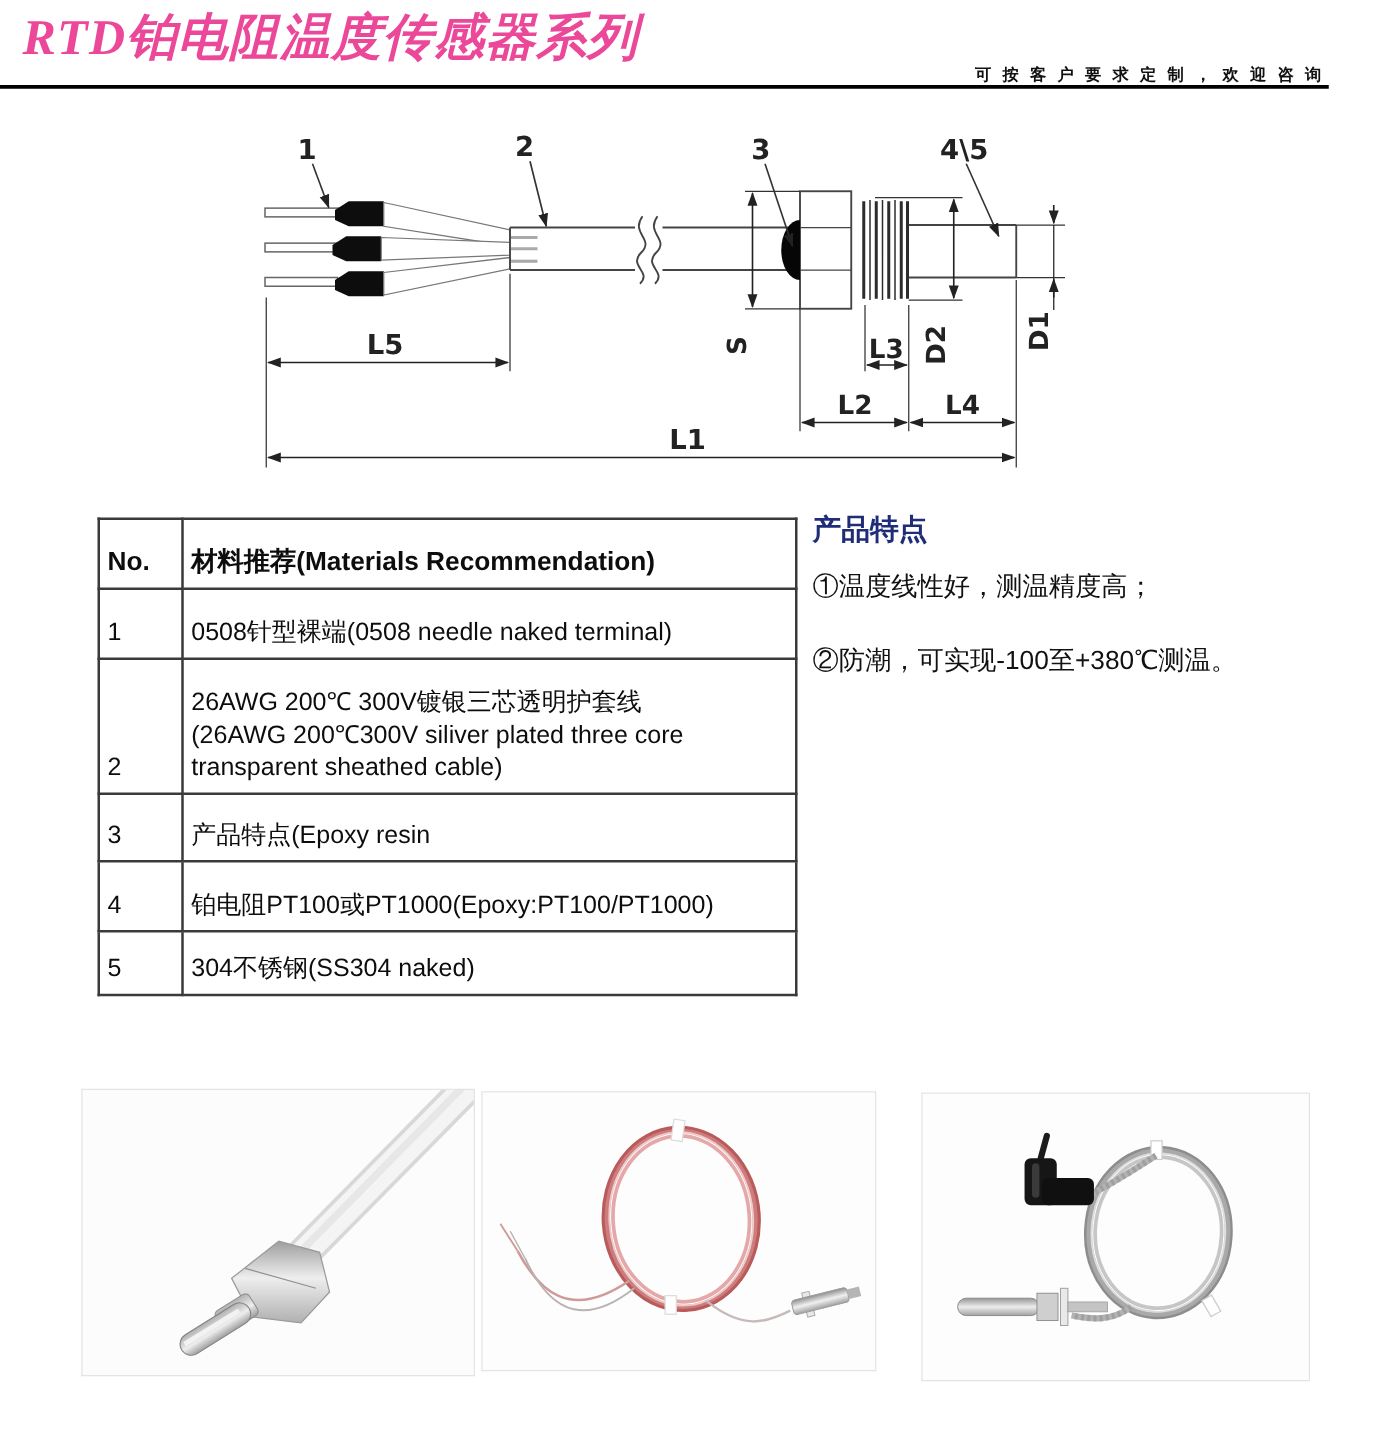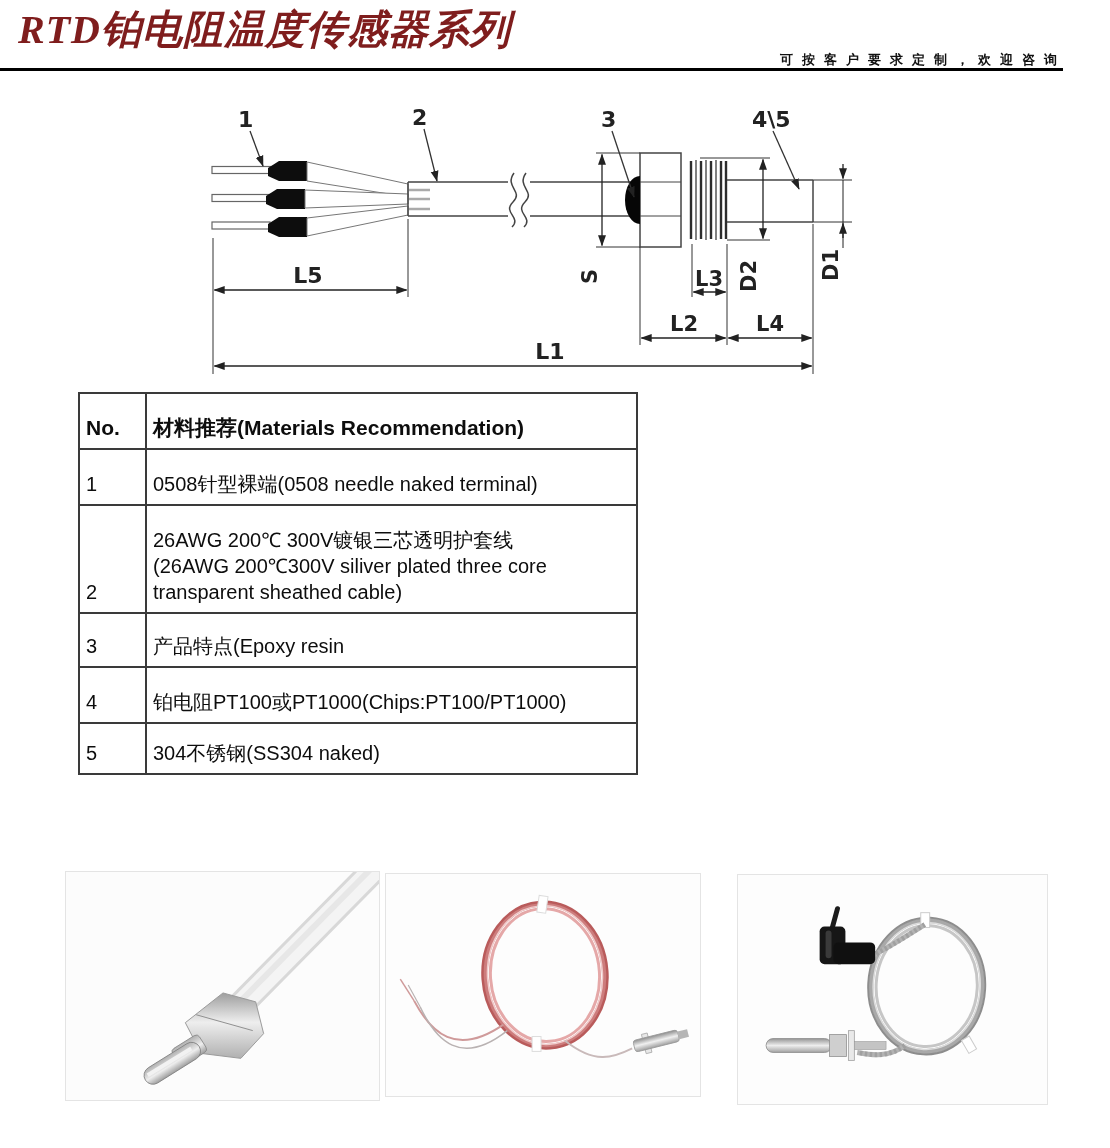--- a/index.html
+++ b/index.html
@@ -9,37 +9,37 @@
     background:#ffffff;
     font-family:"Liberation Sans", sans-serif;
     color:#1a1a1a;
     overflow:hidden;
   }
   
   .page-title{
     position:absolute;left:18px;top:2px;margin:0;
     font-family:"Liberation Serif", serif;
     font-style:italic;font-weight:bold;
-    font-size:40px;letter-spacing:1px;color:#7f1d1d;
+    font-size:40px;letter-spacing:1px;color:#ec4899;
   }
   .tagline{
     position:absolute;right:44px;top:51px;
     font-size:13px;font-weight:bold;letter-spacing:9px;
     color:#111;white-space:nowrap;text-align:center;
   }
   .header-rule{
     position:absolute;left:0;top:68px;width:1063px;height:3px;
     background:#000;
   }
   
   .diagram{position:absolute;left:140px;top:90px;width:740px;height:310px;}
   .diagram text{font-family:"DejaVu Sans", sans-serif;font-weight:bold;fill:#222;}
   
   .materials-table{
-    position:absolute;left:78px;top:392px;width:560px;
+    position:absolute;left:78px;top:414px;width:560px;
     border-collapse:collapse;table-layout:fixed;
   }
   .materials-table td,.materials-table th{
     border:2px solid #3a3a3a;
     vertical-align:bottom;
     padding:3px 6px 7px 6px;
     font-size:20px;line-height:1.3;
     text-align:left;color:#0d0d0d;
     white-space:pre-line;
     overflow:hidden;
@@ -194,29 +194,34 @@
       <td>26AWG 200℃ 300V镀银三芯透明护套线
 (26AWG 200℃300V siliver plated three core
 transparent sheathed cable)</td>
     </tr>
     <tr class="row-3">
       <td>3</td>
       <td>产品特点(Epoxy resin</td>
     </tr>
     <tr class="row-4">
       <td>4</td>
-      <td>铂电阻PT100或PT1000(Chips:PT100/PT1000)</td>
+      <td>铂电阻PT100或PT1000(Epoxy:PT100/PT1000)</td>
     </tr>
     <tr class="row-5">
       <td>5</td>
       <td>304不锈钢(SS304 naked)</td>
     </tr>
   </tbody>
     </table>
 
+  <div class="features">
+    <h2 class="features-title" style="color: rgb(31, 45, 120);">产品特点</h2>
+    <p class="feature-item">①温度线性好，测温精度高；</p>
+    <p class="feature-item">②防潮，可实现-100至+380℃测温。</p>
+  </div>
 
   <div class="photo photo-1">
     <svg viewBox="0 0 315 230" aria-hidden="true">
       <defs>
         <linearGradient id="metalA" x1="0" y1="0" x2="0" y2="1">
           <stop offset="0" stop-color="#9e9e9e"></stop>
             <stop offset="0.45" stop-color="#eeeeee"></stop>
             <stop offset="1" stop-color="#b0b0b0"></stop>
         </linearGradient>
       </defs>

